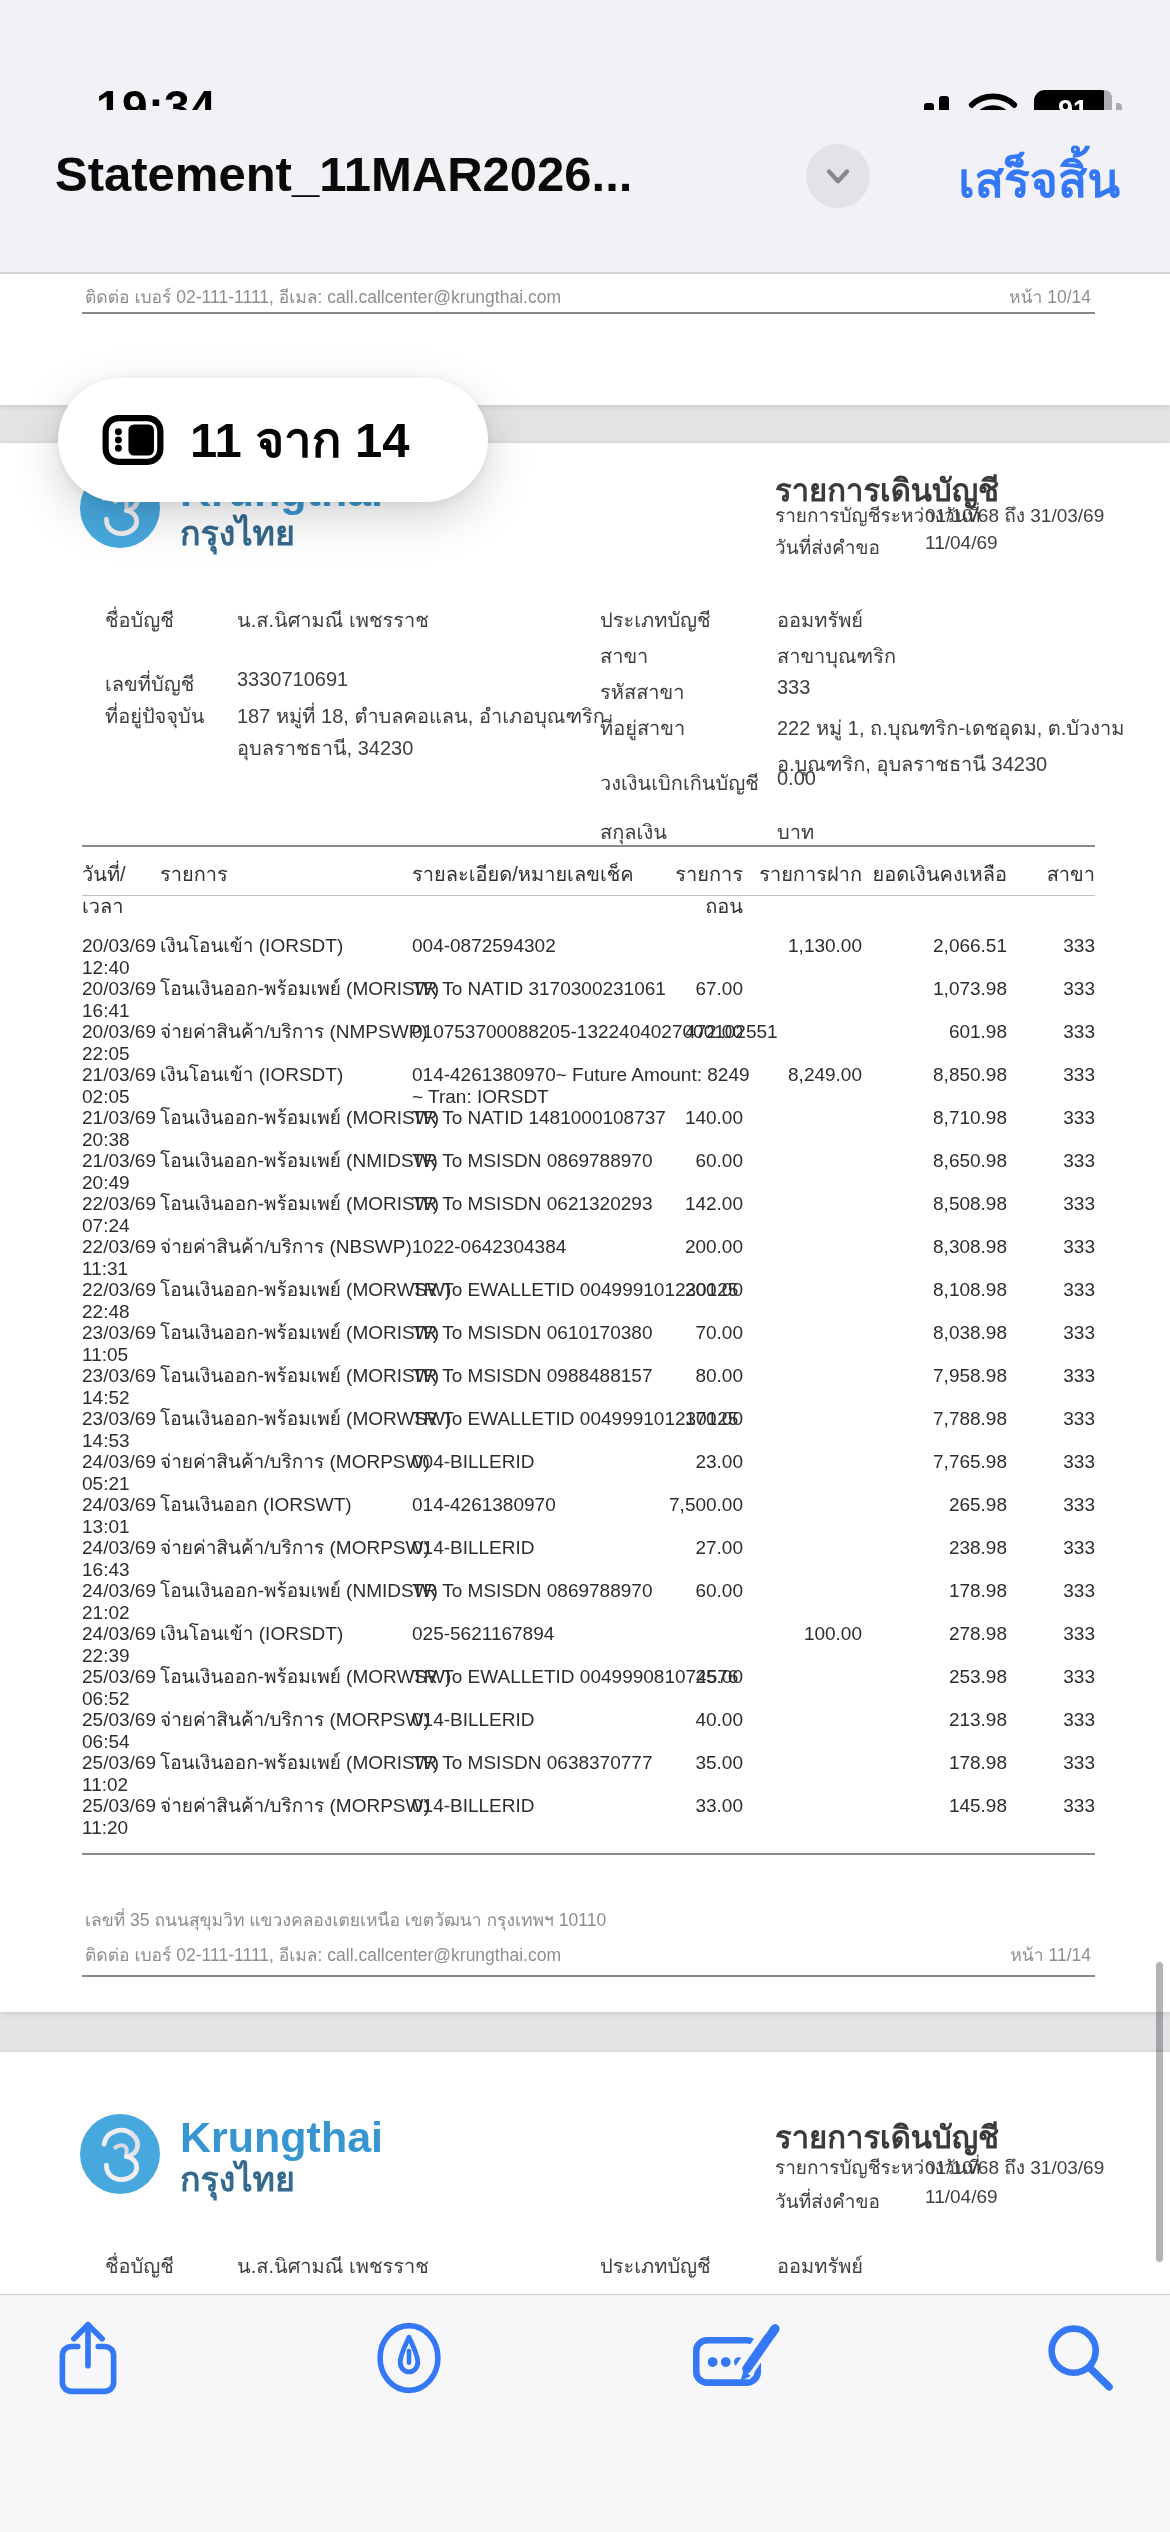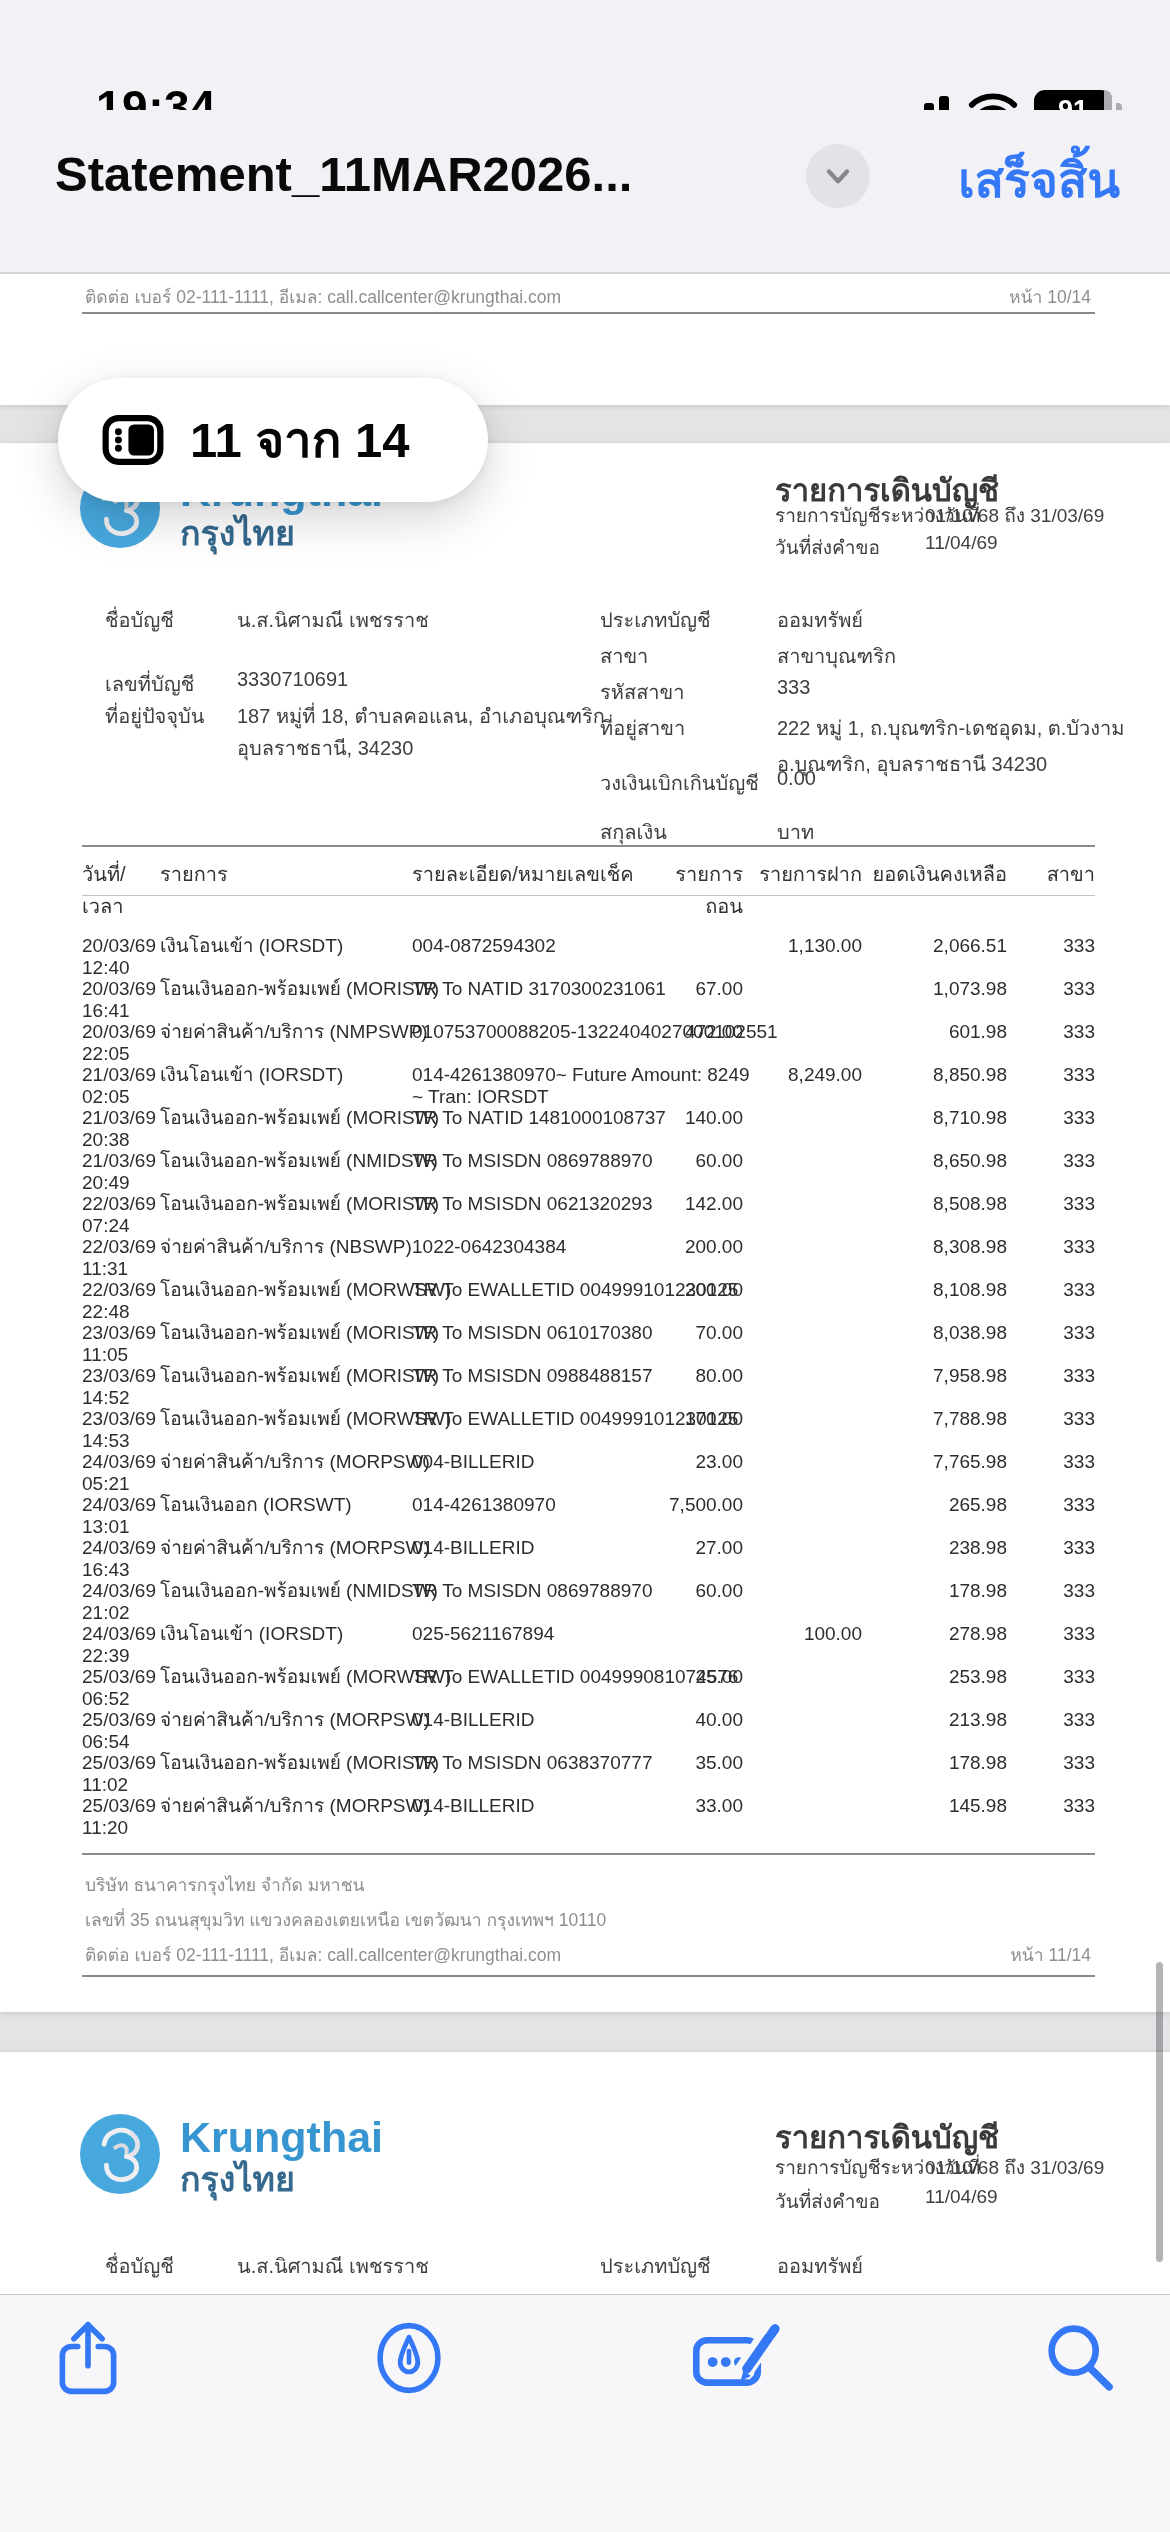--- a/index.html
+++ b/index.html
@@ -504,21 +504,20 @@
             <div></div>
           </div>
           <div class="td num">33.00</div>
           <div class="td num"></div>
           <div class="td num">145.98</div>
           <div class="td num">333</div>
         </div>
       </div>
 
     <div class="rule" style="top:1410px"></div>
-    <div class="foot-line" style="top:1428px">บริษัท ธนาคารกรุงไทย จำกัด มหาชน</div>
     <div class="foot-line" style="top:1463px">เลขที่ 35 ถนนสุขุมวิท แขวงคลองเตยเหนือ เขตวัฒนา กรุงเทพฯ 10110</div>
     <div class="foot-line" style="top:1498px">
       <span>ติดต่อ เบอร์ 02-111-1111, อีเมล: call.callcenter@krungthai.com</span>
       <span class="foot-page">หน้า 11/14</span>
     </div>
     <div class="rule" style="top:1532px"></div>
   </section>
 
   <section class="page page12">
     <div class="logo-wrap" style="left:80px;top:62px">

